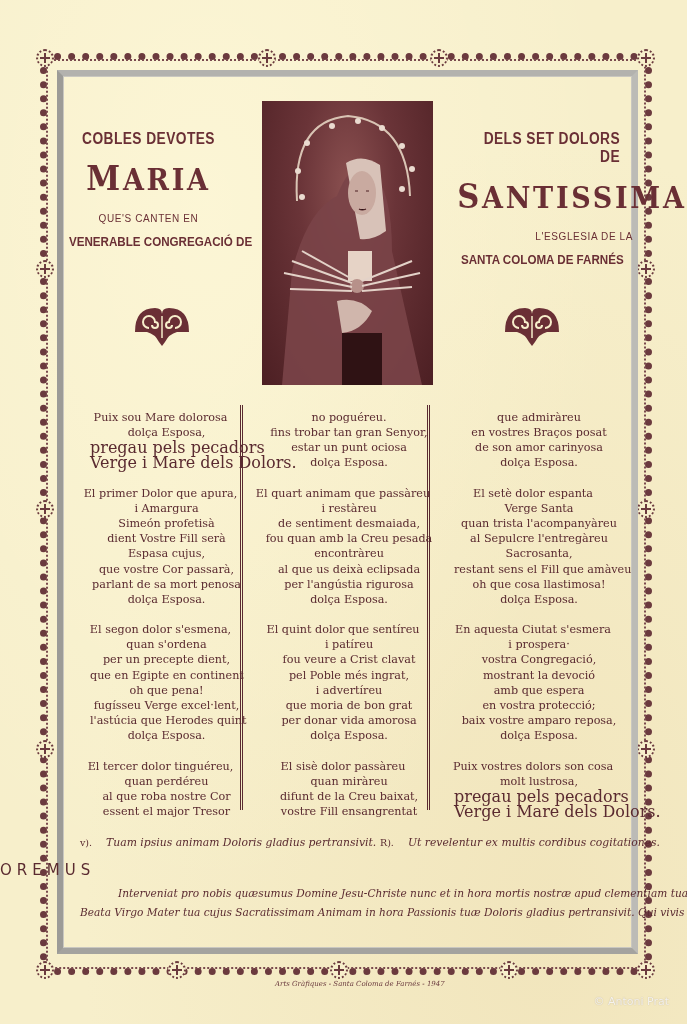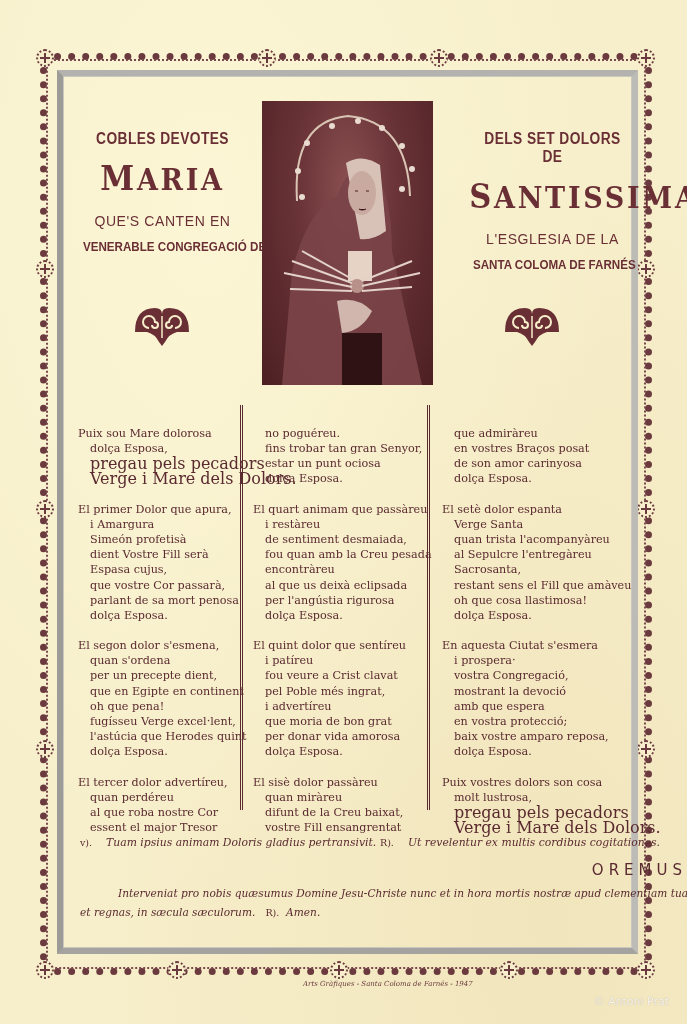--- a/index.html
+++ b/index.html
@@ -49,74 +49,75 @@
   .frame-bevel {
     position:absolute; left:63px; top:76px; width:569px; height:872px;
     box-sizing:border-box;
     border:1px solid #c9c7c0;
   }
 
   .hdr-left, .hdr-right {
     position:absolute; top:130px; width:185px; text-align:center;
     font-family:"Liberation Sans", sans-serif; font-weight:bold; color:#6a2f35;
   }
-  .hdr-left { left:70px; }
-  .hdr-right { left:460px; }
+  .hdr-left { left:56px; }
+  .hdr-right { left:448px;text-align:right; }
   .hdr-line1 { font-size:16px; letter-spacing:0.5px; transform:scaleX(0.86); margin-bottom:10px; display:block; }
   .hdr-big { font-family:"DejaVu Serif", serif; font-size:30px; letter-spacing:3px; margin-bottom:15px; display:block; transform:scaleX(0.9); }
   .hdr-big .cap { font-size:34px; }
-  .hdr-small { font-size:14px; letter-spacing:0.6px; margin-bottom:10px; display:block; font-weight:normal; }
+  .hdr-small { font-size:10px; letter-spacing:0.6px; margin-bottom:10px; display:block; font-weight:normal; }
   .hdr-line4 { font-size:13.5px; display:block; transform:scaleX(0.86); white-space:nowrap; }
 
   .ornament { position:absolute; width:58px; height:44px; }
 
   .portrait {
     position:absolute; left:262px; top:101px; width:171px; height:284px;
     background:
       radial-gradient(ellipse at 50% 30%, #8a5050 0%, #6a3438 40%, #4c1f23 100%);
     overflow:hidden;
   }
 
   .columns {
     position:absolute; left:78px; top:410px; width:545px; height:400px;
   }
   .col {
-    position:absolute; top:16px; font-size:11.2px; line-height:15.15px; color:#5a2a30;
+    position:absolute; top:0; font-size:11.2px; line-height:15.15px; color:#5a2a30;
     font-family:"DejaVu Serif", serif;
+    text-align:center;
   }
   .col1 { left:0; width:165px; }
   .col2 { left:175px; width:180px; }
   .col3 { left:364px; width:182px; }
   .col .ln { white-space:nowrap; display:block; }
   .col .ind { padding-left:12px; }
   .col .it { font-size:16px; }
   .col .gap { height:15.15px; }
   .vrule {
     position:absolute; top:405px; height:405px; width:3px;
     border-left:1px solid #5a2a30; border-right:1px solid #5a2a30; box-sizing:border-box;
   }
 
   .versicle {
     position:absolute; top:836px; font-size:10.8px; font-style:italic; white-space:nowrap;
   }
   .versicle .mark { font-style:normal; font-size:9.5px; margin-right:14px; }
   .oremus-title {
-    position:absolute; left:0; width:687px; top:861px; text-align:right;
+    position:absolute; left:0; width:687px; top:861px; text-align:left;
     font-family:"DejaVu Sans", sans-serif; font-size:15px; letter-spacing:5px; color:#5a2a30;
   }
   .prayer {
     position:absolute; left:80px; top:884px; width:540px;
     font-size:10.6px; line-height:19px; font-style:italic; text-align:justify;
   }
   .prayer .ln { display:block; white-space:nowrap; }
   .prayer .first { padding-left:38px; }
   .prayer .mark { font-style:normal; font-size:9.5px; }
 
   .printer {
-    position:absolute; left:275px; top:980px; font-size:7px; font-style:italic; color:#6a3a3e;margin-left:28px;
+    position:absolute; left:275px; top:980px; font-size:7px; font-style:italic; color:#6a3a3e;
   }
   .watermark {
     position:absolute; right:18px; top:995px; font-family:"DejaVu Sans", sans-serif;
     font-size:11px; color:rgba(255,255,255,0.85); text-shadow:0 0 1px rgba(120,100,80,0.5);
   }
 </style>
 </head>
 <body>
 
 <div class="paper"></div>
@@ -225,21 +226,21 @@
       <span class="ln gap"></span>
       <span class="ln">El segon dolor s'esmena,</span>
       <span class="ln ind">quan s'ordena</span>
       <span class="ln ind">per un precepte dient,</span>
       <span class="ln ind">que en Egipte en continent</span>
       <span class="ln ind">oh que pena!</span>
       <span class="ln ind">fugísseu Verge excel·lent,</span>
       <span class="ln ind">l'astúcia que Herodes quint</span>
       <span class="ln ind">dolça Esposa.</span>
       <span class="ln gap"></span>
-      <span class="ln">El tercer dolor advertíreu,</span>
+      <span class="ln">El tercer dolor tinguéreu,</span>
       <span class="ln ind">quan perdéreu</span>
       <span class="ln ind">al que roba nostre Cor</span>
       <span class="ln ind">essent el major Tresor</span>
     </div>
   <div class="col col2" id="col1">
       <span class="ln ind">no poguéreu.</span>
       <span class="ln ind">fins trobar tan gran Senyor,</span>
       <span class="ln ind">estar un punt ociosa</span>
       <span class="ln ind">dolça Esposa.</span>
       <span class="ln gap"></span>
@@ -302,17 +303,17 @@
 <div class="versicle" style="left:80px">
   <span class="mark">v).</span><span>Tuam ipsius animam Doloris gladius pertransivit.</span>
 </div>
 <div class="versicle" style="left:380px">
   <span class="mark">R).</span><span>Ut revelentur ex multis cordibus cogitationes.</span>
 </div>
 
 <div class="oremus-title">OREMUS</div>
 <div class="prayer">
   <span class="ln first">Interveniat pro nobis quæsumus Domine Jesu-Christe nunc et in hora mortis nostræ apud clementiam tuam</span>
-  <span class="ln"><span>et regnas, in sæcula sæculorum.</span>&nbsp;&nbsp; <span class="mark">R).</span>&nbsp; <span>Amen.</span></span>
+  <span class="ln">Beata Virgo Mater tua cujus Sacratissimam Animam in hora Passionis tuæ Doloris gladius pertransivit. Qui vivis</span>
 </div>
 
 <div class="printer">Arts Gràfiques - Santa Coloma de Farnés - 1947</div>
 <div class="watermark">© Antoni Prat</div>
 
 </body></html>

